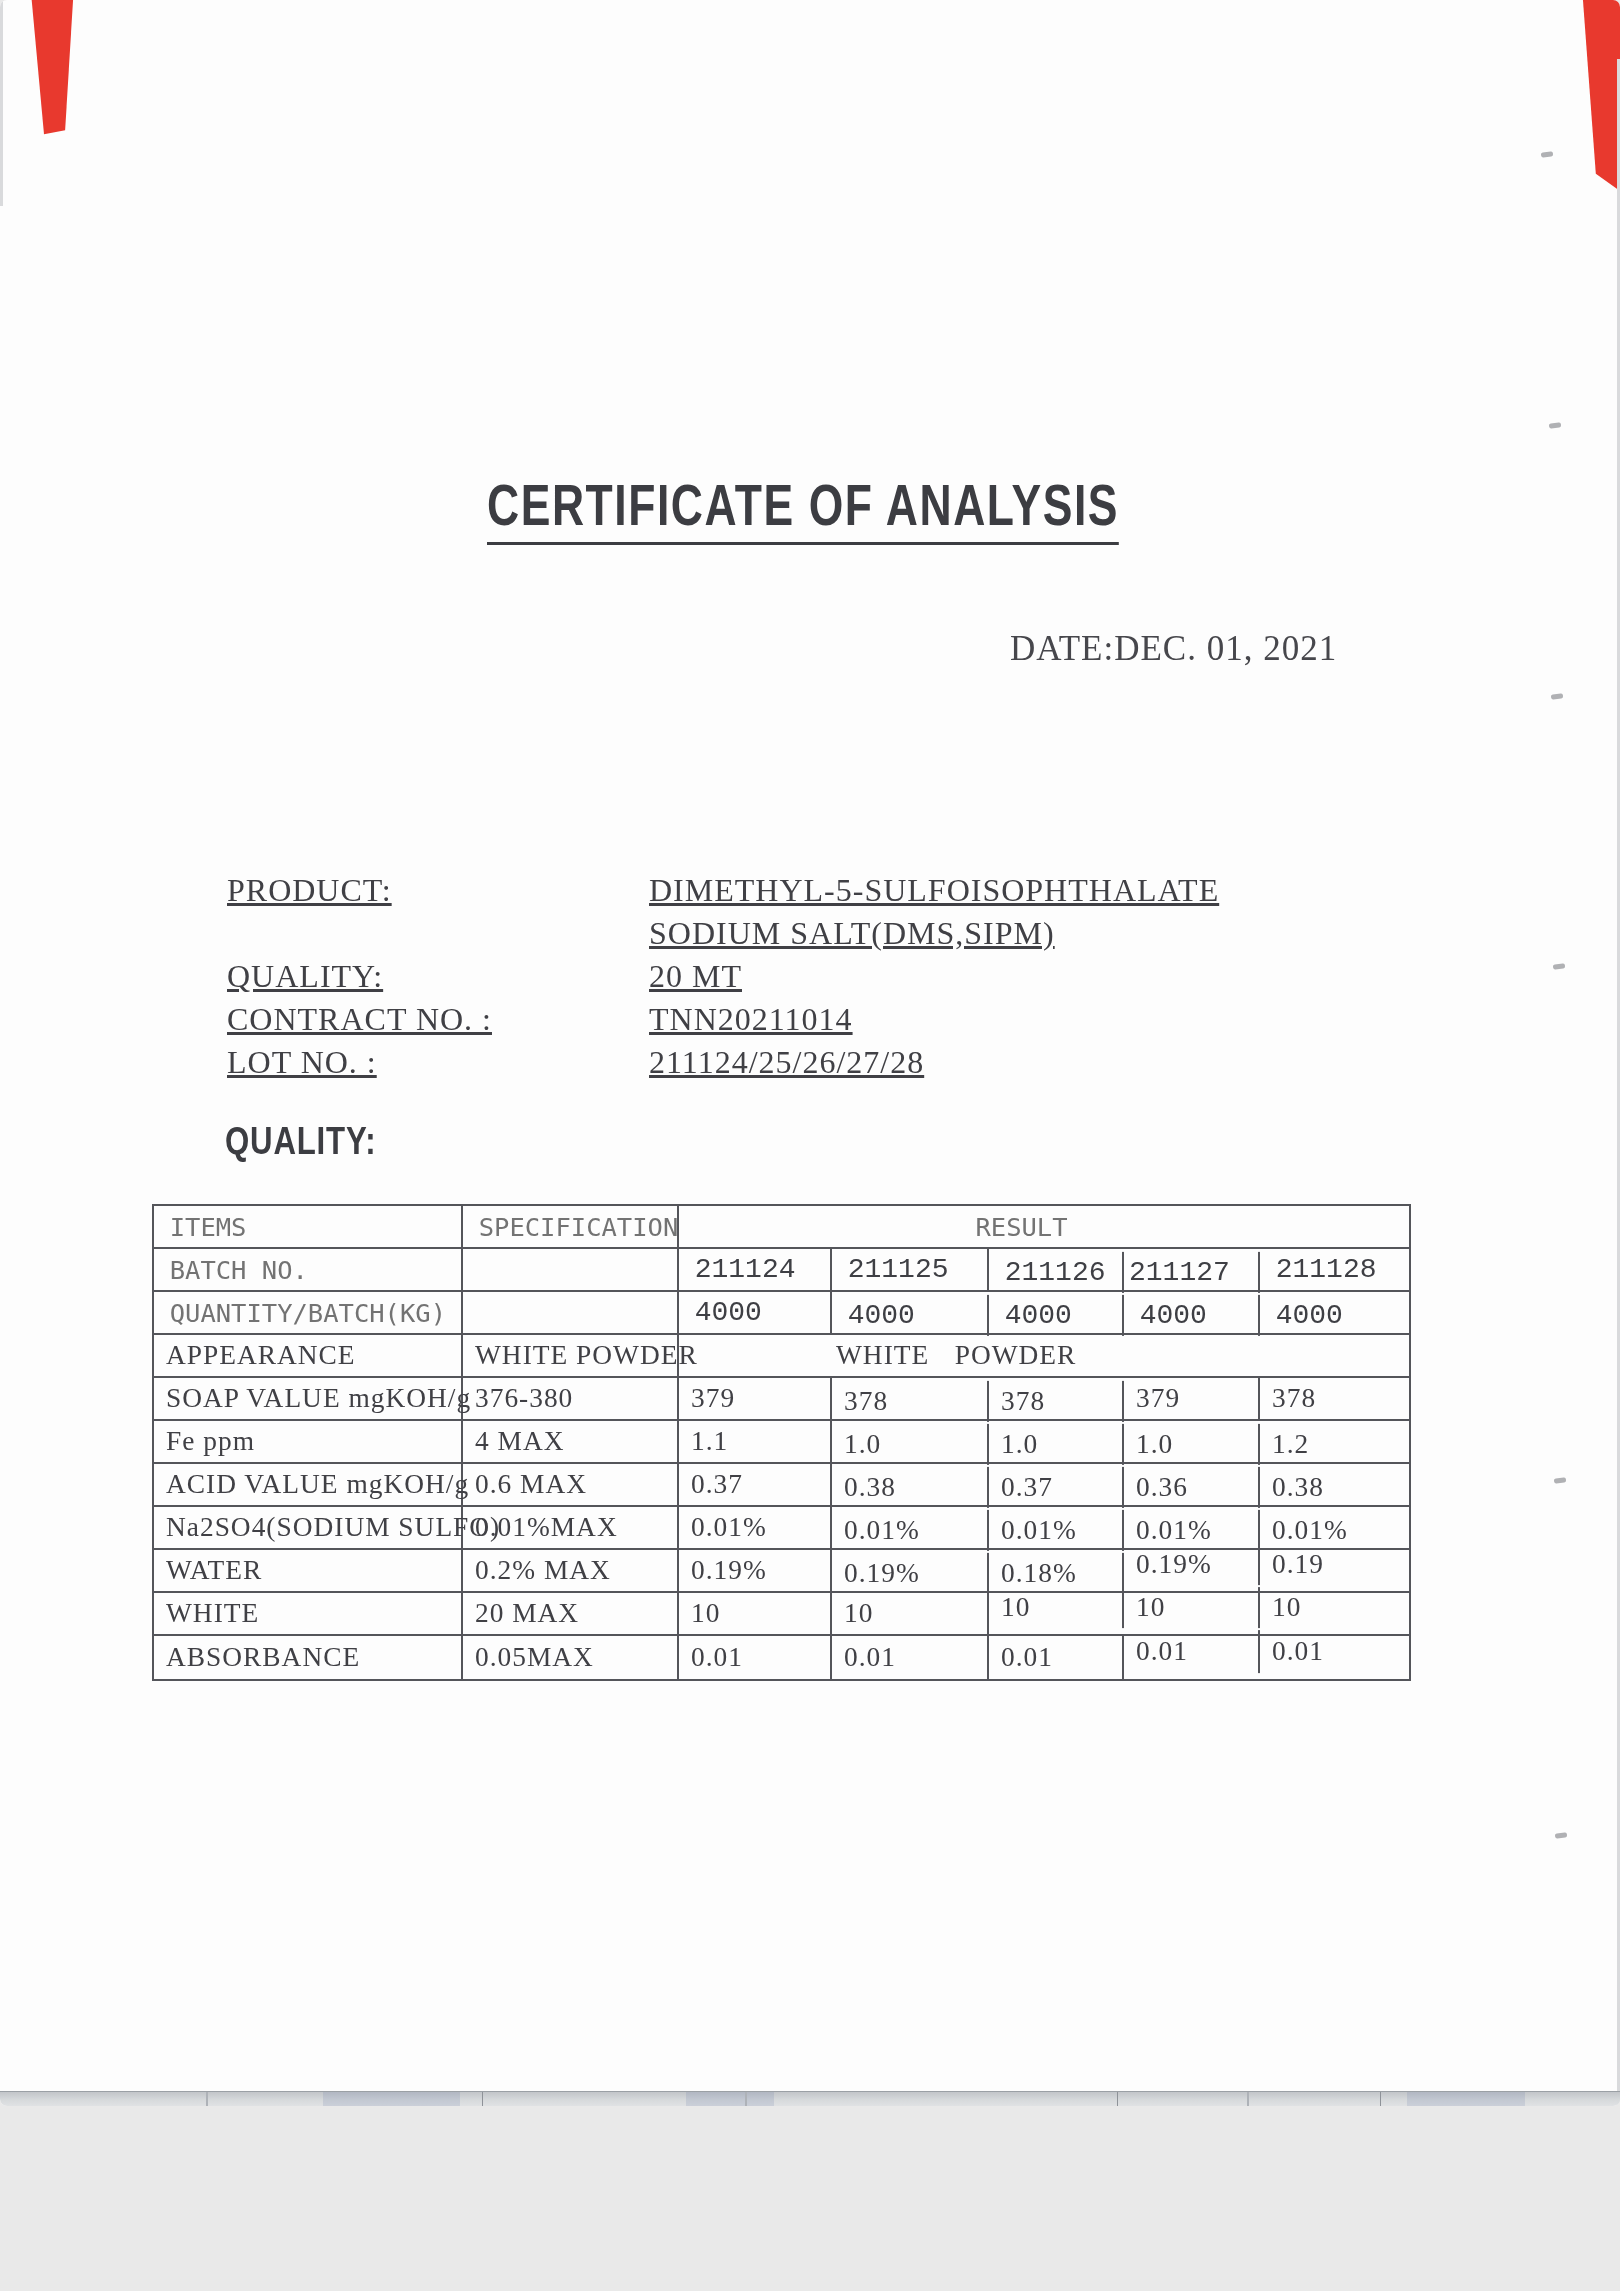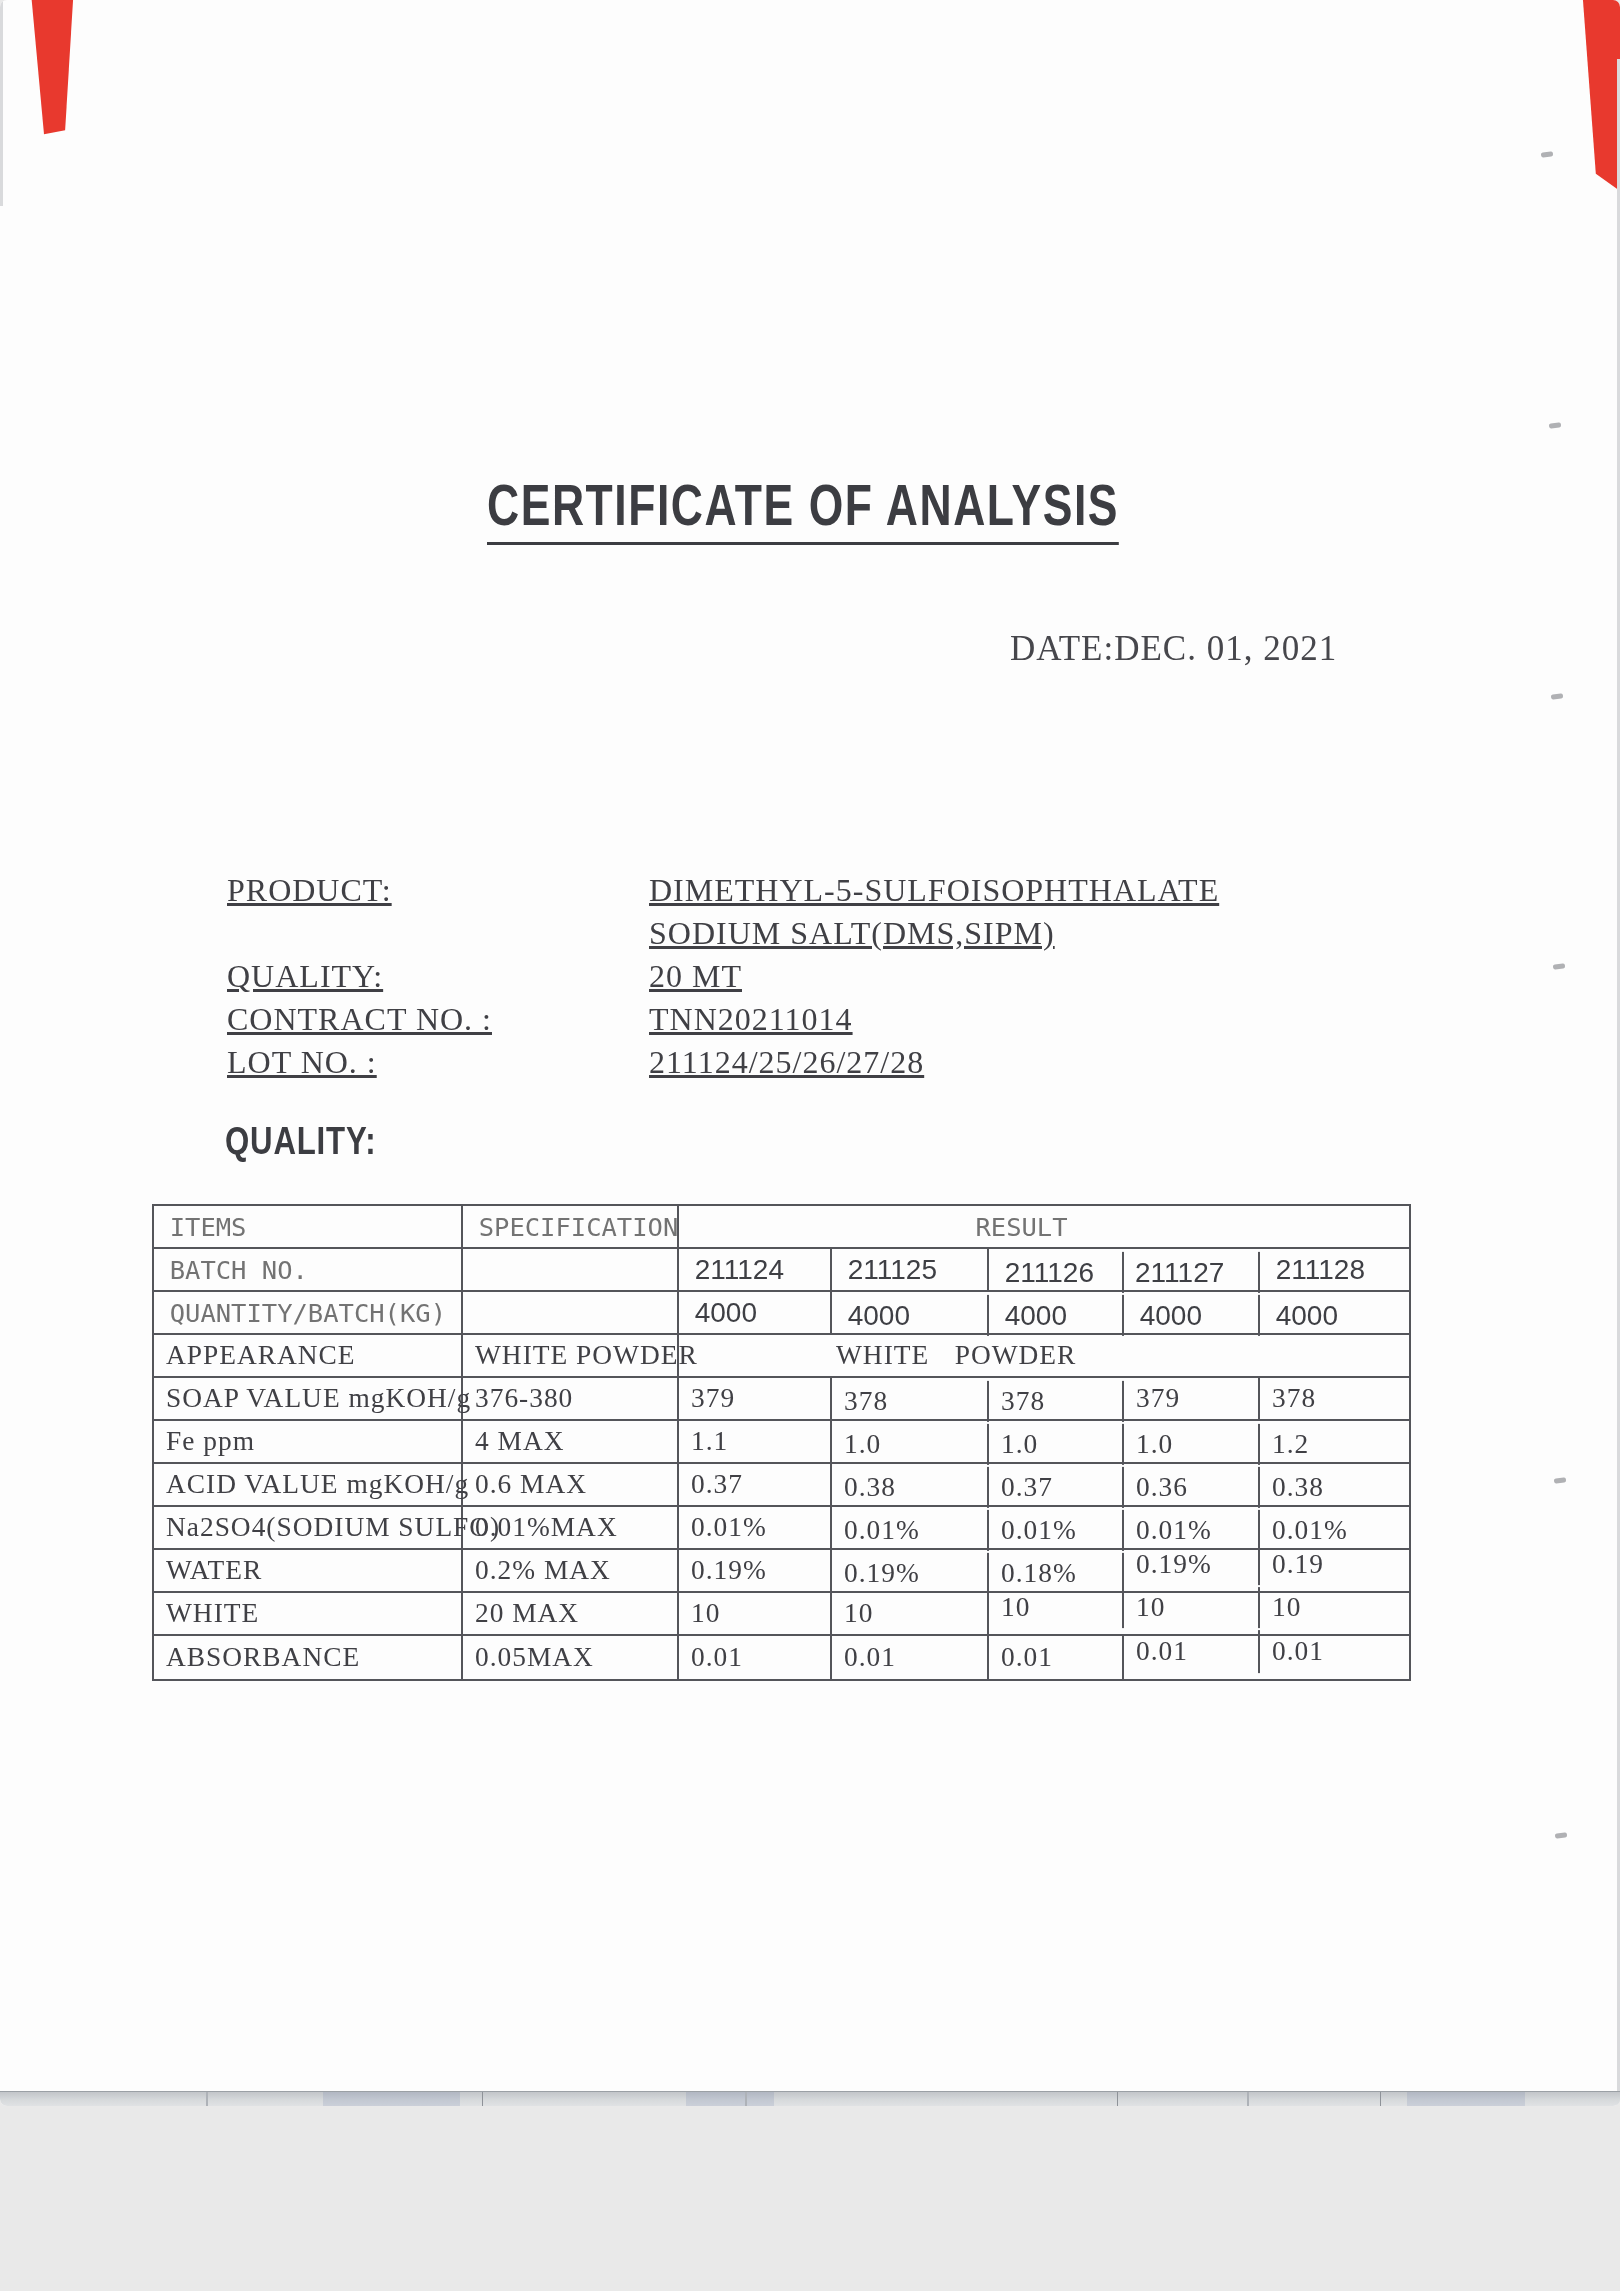--- a/index.html
+++ b/index.html
@@ -75,25 +75,25 @@
   }
   .row:last-child{border-bottom:none;}
   .c{
     border-right:2px solid var(--line);
     display:flex;align-items:center;
     padding:0 0 0 15.7px;box-sizing:border-box;
     white-space:pre;overflow:visible;
   }
   .c:last-child{border-right:none;}
   .sans{font-family:"DejaVu Sans Mono", monospace;font-size:25.5px;color:#737373;}
-  .sansval{font-family:Liberation Sans, sans-serif;font-size:28px;color:#3e3f44;}
+  .sansval{font-family:Liberation Mono, monospace;font-size:28px;color:#3e3f44;}
   .serif{font-family:"Liberation Serif", serif;font-size:27.4px;letter-spacing:1px;color:var(--ink);padding-left:12px;}
   .span5{grid-column:3/8;justify-content:center;padding:0 59px 0 16px;}
   .merged{grid-column:3/8;padding-left:157px;word-spacing:17.6px;}
-  .flush{padding-left:11px;}
+  .flush{padding-left:5px;}
   .dy1{transform:translateY(2.9px);}
   .dyn1{transform:translateY(-5.9px);}
 </style>
 </head>
 <body>
 
 <div class="page">
 
   <div class="red-mark red-tl"></div>
   <div class="red-mark red-tr"></div>

